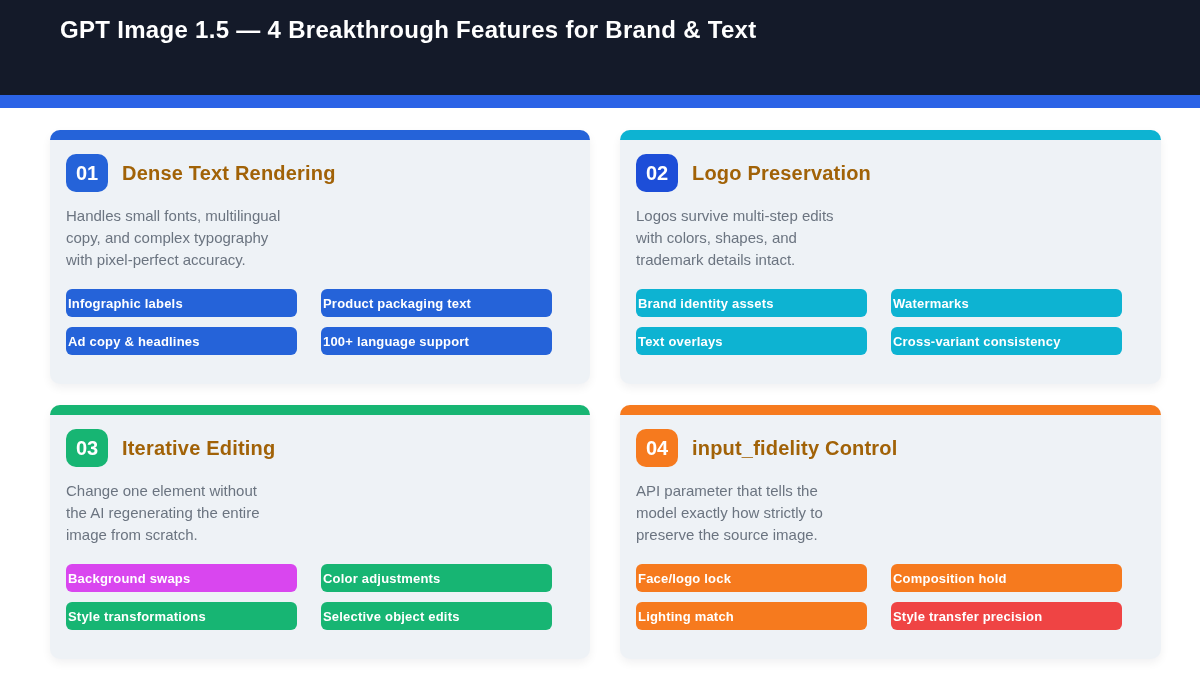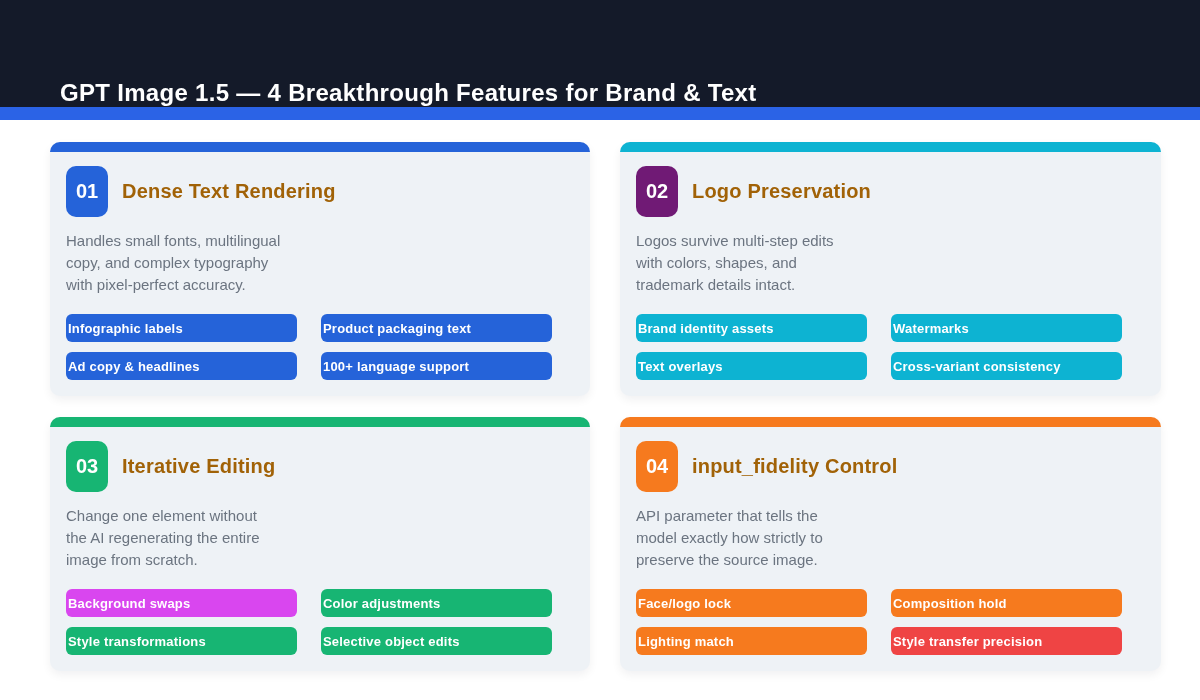--- a/index.html
+++ b/index.html
@@ -3,24 +3,24 @@
 <meta charset="utf-8">
 <style>
   * { margin: 0; padding: 0; box-sizing: border-box; }
   html, body { width: 1200px; height: 700px; }
   body {
     font-family: "Liberation Sans", sans-serif;
     background: #ffffff;
     overflow: hidden;
   }
   .header {
-    height: 107px;
+    height: 95px;
     display: flex;
-    align-items: flex-end;
-    padding: 0 60px;
+    align-items: flex-start;
+    padding: 16px 60px;
   }
   .header h1 {
     color: #ffffff;
     font-size: 24px;
     font-weight: bold;
     letter-spacing: 0.3px;
   }
   .accent-bar { height: 13px; }
   .grid {
     margin: 22px 50px 0 50px;
@@ -38,21 +38,21 @@
   }
   .card-bar { height: 10px; }
   .card-body { padding: 14px 16px 0 16px; }
   .card-head {
     display: flex;
     align-items: center;
     gap: 14px;
   }
   .badge {
     width: 42px;
-    height: 51px;
+    height: 38px;
     border-radius: 10px;
     color: #ffffff;
     font-size: 20px;
     font-weight: bold;
     display: flex;
     align-items: center;
     justify-content: center;
     flex: 0 0 auto;
   }
   .card-title {
@@ -114,21 +114,21 @@
         <div class="tag" style="background-color: rgb(37, 99, 217);">Ad copy &amp; headlines</div>
         <div class="tag" style="background-color: rgb(37, 99, 217);">100+ language support</div>
       </div>
     </div>
   </div>
 
   <div class="card">
     <div class="card-bar" style="background-color: rgb(13, 179, 210);"></div>
     <div class="card-body">
       <div class="card-head">
-        <div class="badge" style="background-color: #701a75;">02</div>
+        <div class="badge" style="background-color: #1d4ed8;">02</div>
         <div class="card-title">Logo Preservation</div>
       </div>
       <div class="desc">Logos survive multi-step edits
 with colors, shapes, and
 trademark details intact.</div>
       <div class="tags">
         <div class="tag" style="background-color: rgb(13, 179, 210);">Brand identity assets</div>
         <div class="tag" style="background-color: rgb(13, 179, 210);">Watermarks</div>
         <div class="tag" style="background-color: rgb(13, 179, 210);">Text overlays</div>
         <div class="tag" style="background-color: rgb(13, 179, 210);">Cross-variant consistency</div>

